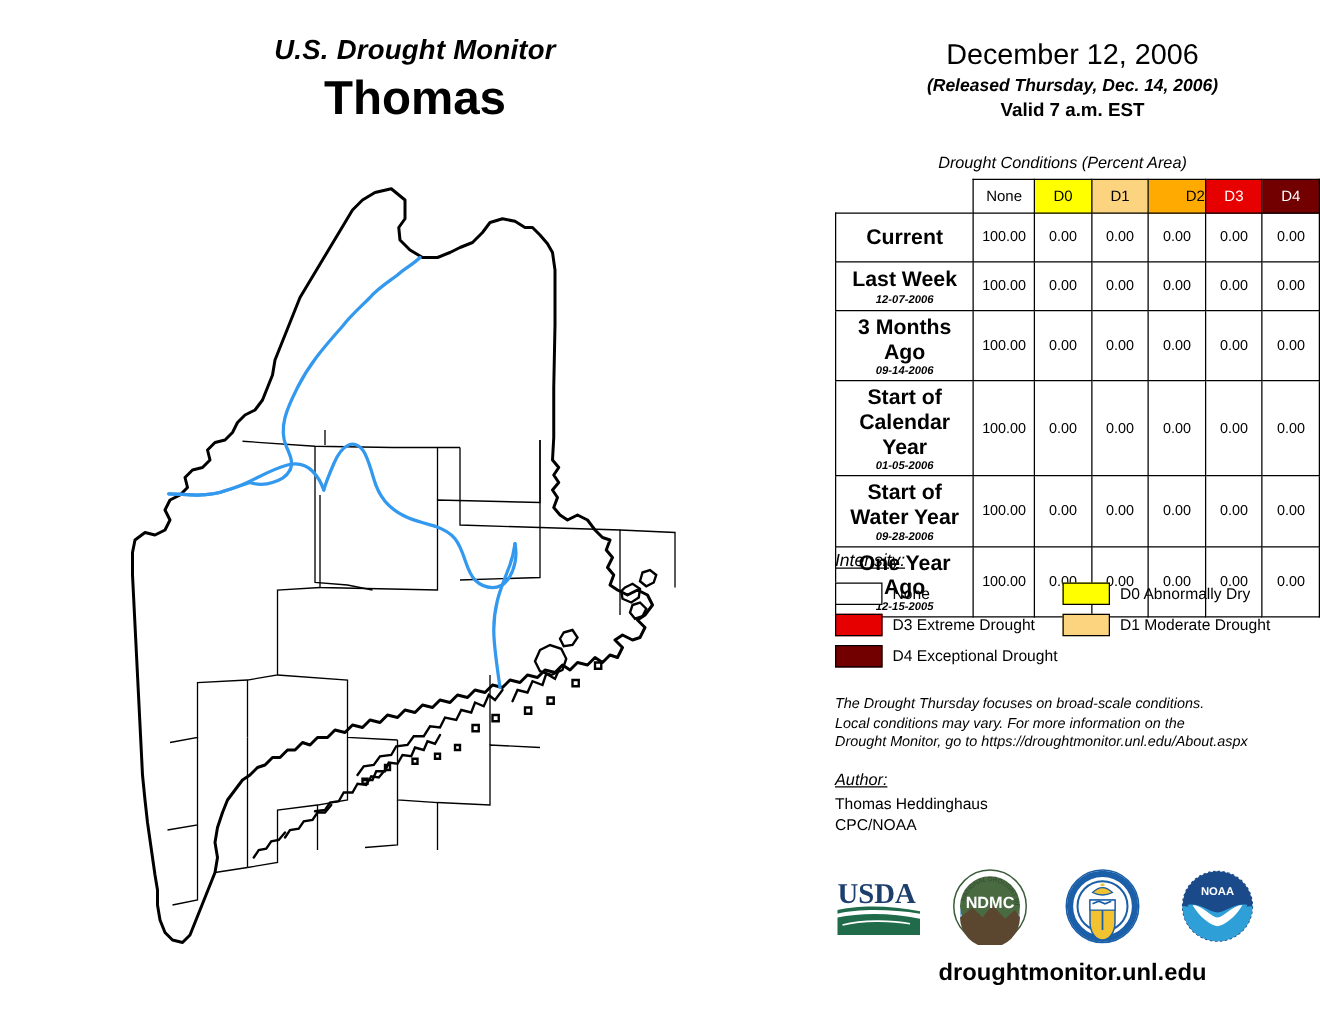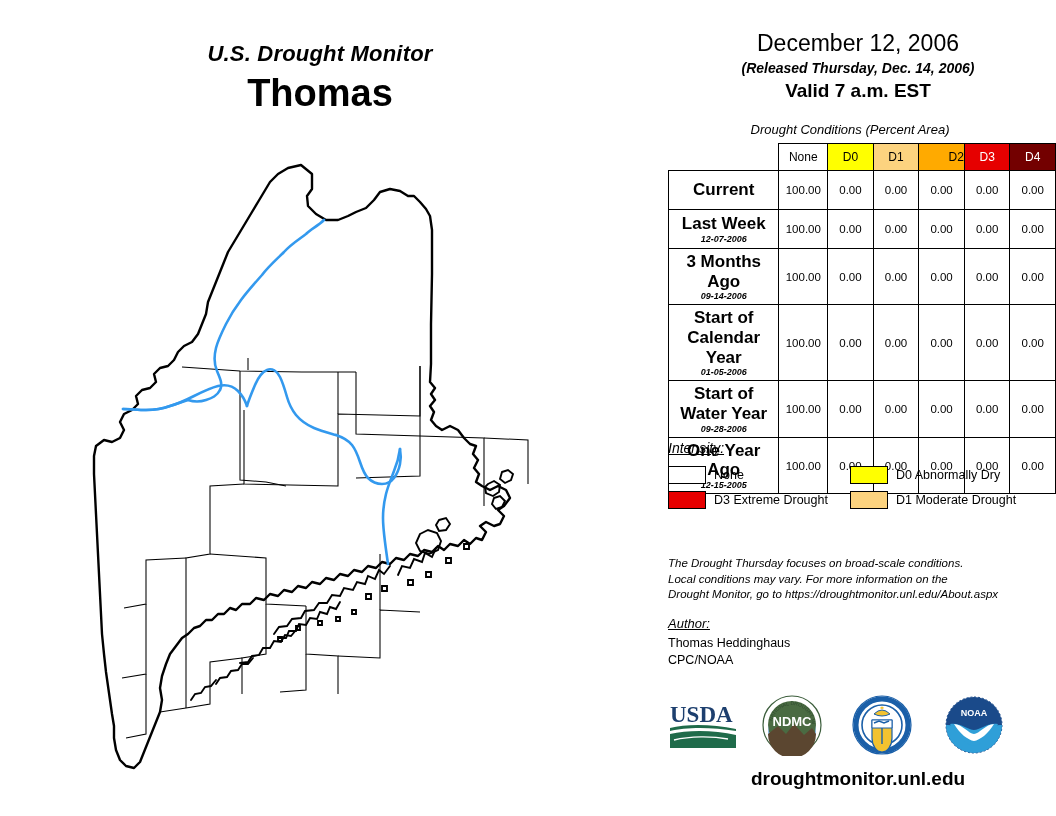--- a/index.html
+++ b/index.html
@@ -13,22 +13,22 @@
     height: 816px;
     position: relative;
     font-family: "Liberation Sans", sans-serif;
     color: #000000;
     overflow: hidden;
   }
 
   
   #left-panel {
     position: absolute;
-    left: 0; top: 0;
-    width: 660px; height: 692px; margin-top: 14px;
+    left: 12px; top: 0;
+    width: 660px; height: 692px;
   }
   #title-block {
     position: absolute;
     left: 0; top: 28px;
     width: 640px;
     text-align: center;
   }
   #dm-title {
     font-size: 22px;
     font-weight: bold;
@@ -66,21 +66,21 @@
     font-weight: normal;
     line-height: 1.15;
   }
   #released-date {
     font-size: 14px;
     font-weight: bold;
     font-style: italic;
     margin-top: 4px;
   }
   #valid-time {
-    font-size: 19px;
+    font-size: 15px;
     font-weight: bold;
     margin-top: 4px;
   }
 
   
   #table-caption {
     position: absolute;
     left: 0; top: 122px;
     width: 380px;
     text-align: center;
@@ -487,20 +487,24 @@
       </div>
       <div class="legend-item">
         <span class="legend-swatch" style="background:#e60000"></span>
         <span class="legend-text">D3 Extreme Drought</span>
       </div>
 
       <div class="legend-item">
         <span class="legend-swatch" style="background:#fcd37f"></span>
         <span class="legend-text">D1 Moderate Drought</span>
       </div>
+      <div class="legend-item">
+        <span class="legend-swatch" style="background:#730000"></span>
+        <span class="legend-text">D4 Exceptional Drought</span>
+      </div>
     </div>
   </div>
 
   <div id="disclaimer">
     <div>The Drought Thursday focuses on broad-scale conditions.</div>
     <div>Local conditions may vary. For more information on the</div>
     <div>Drought Monitor, go to https://droughtmonitor.unl.edu/About.aspx</div>
   </div>
 
   <div id="author-block">

